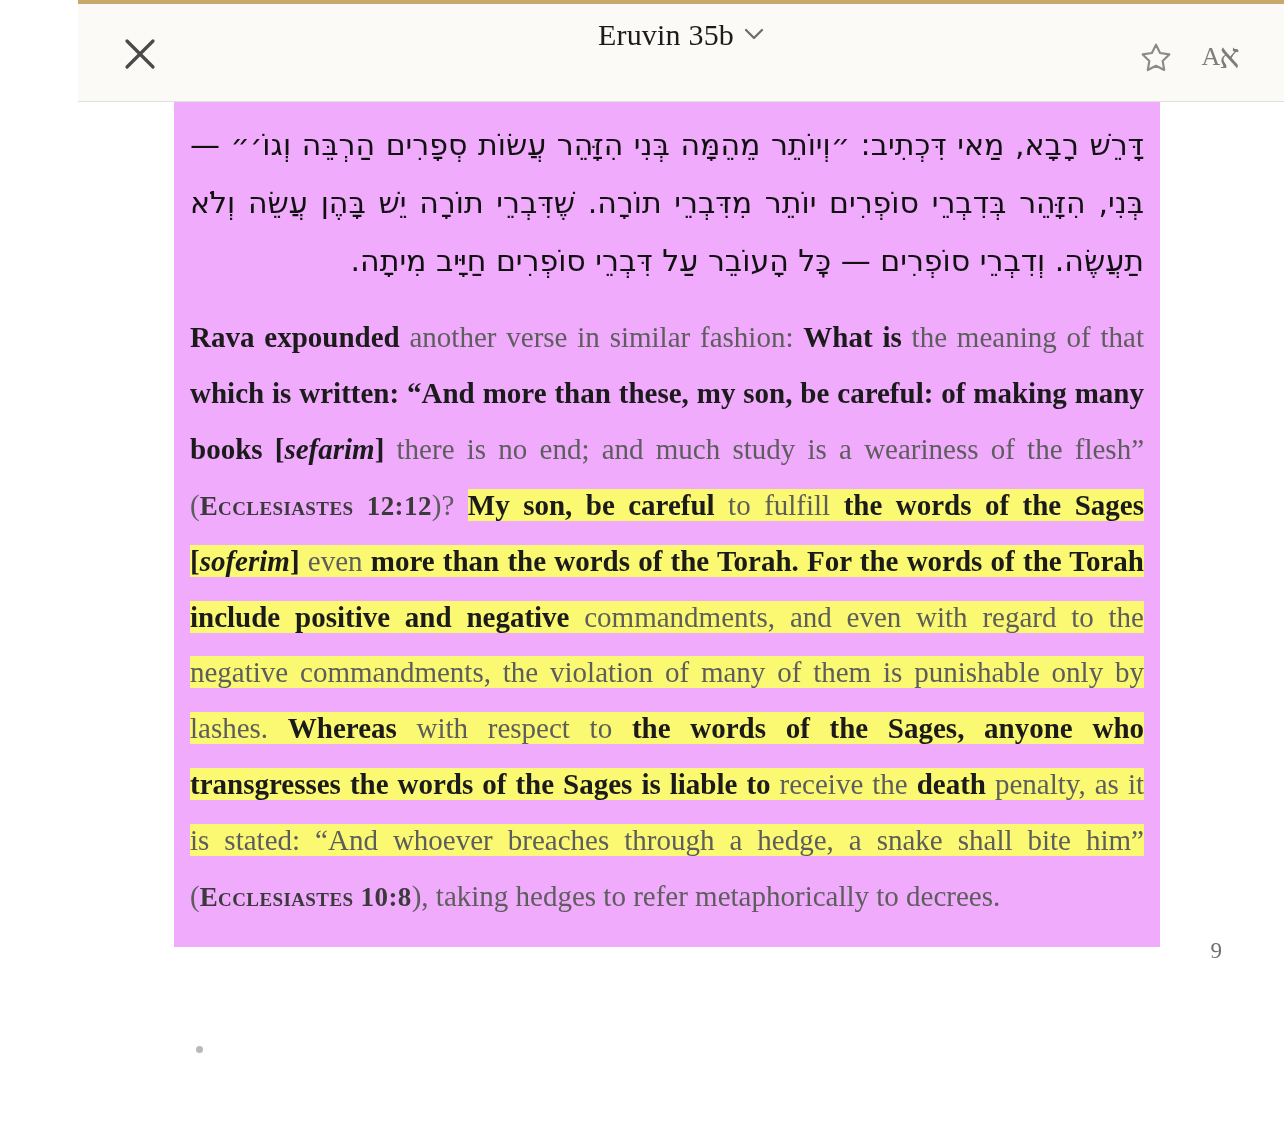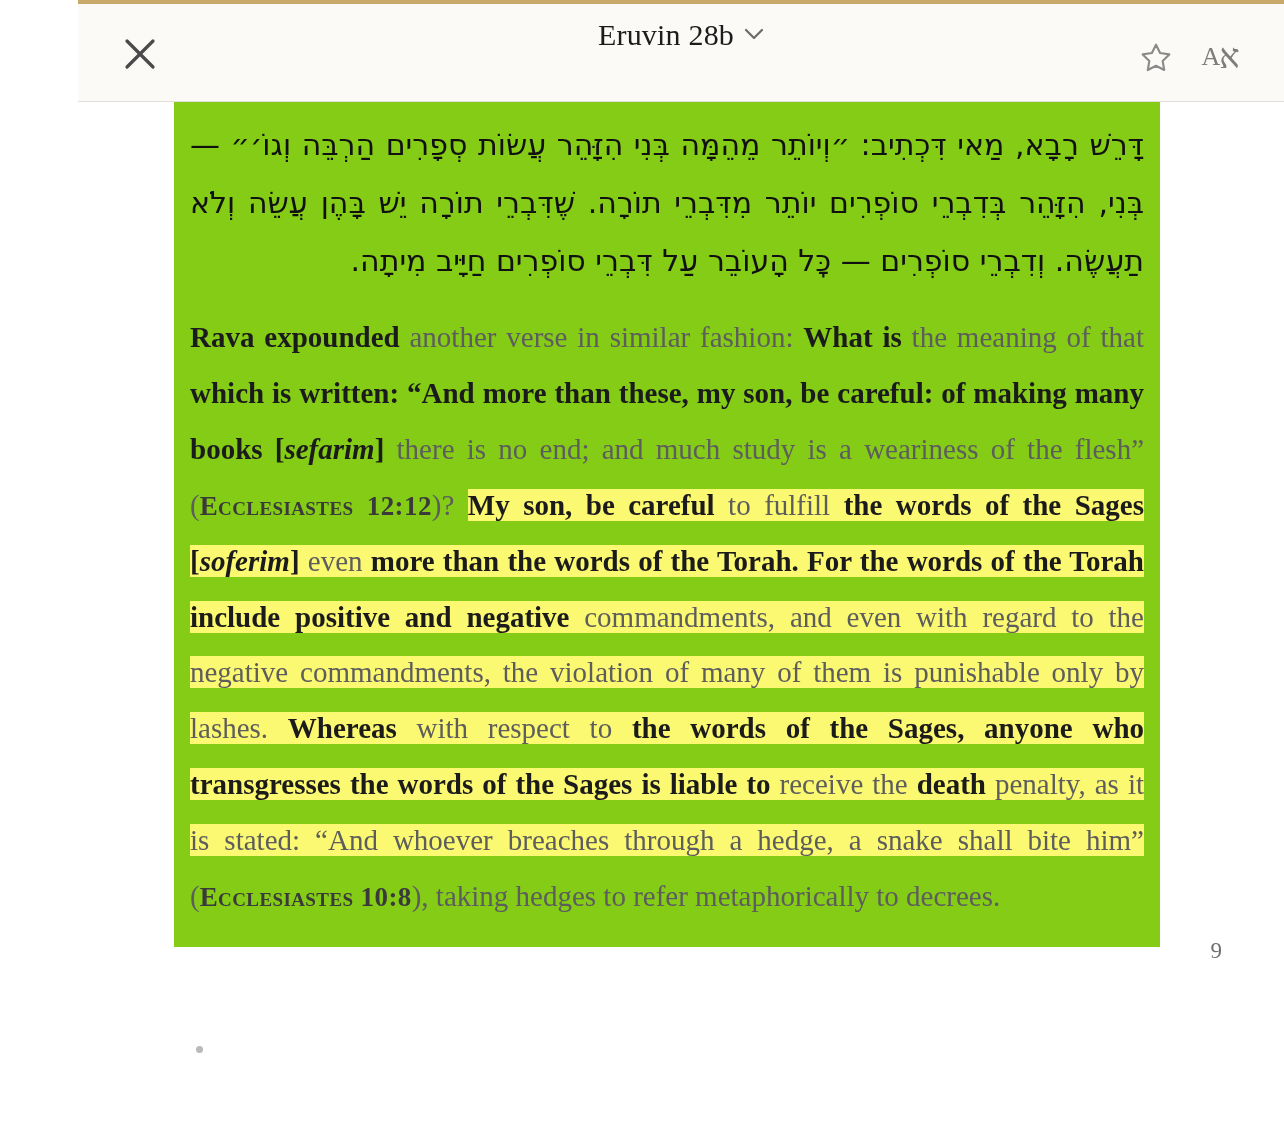--- a/index.html
+++ b/index.html
@@ -118,21 +118,21 @@
     left: 78px; top: 102px;
     width: 1206px; height: 1023px;
     background: #ffffff;
     overflow: hidden;
   }
 
   .text-block {
     position: absolute;
     left: 96px; top: 0;
     width: 986px;
-    background: #84cc16;
+    background: #f0abfc;
     padding: 14px 0 22px 0;
     box-sizing: border-box;
   }
 
   .hebrew {
     direction: rtl;
     text-align: justify;
     font-family: "DejaVu Sans", sans-serif;
     font-size: 30px;
     line-height: 1.93;
@@ -196,21 +196,21 @@
 
     <div class="close-btn">
       <svg width="34" height="34" viewBox="0 0 34 34" aria-hidden="true">
         <line x1="4" y1="4" x2="30" y2="30" stroke="currentColor" stroke-width="3.2" stroke-linecap="round"></line>
         <line x1="30" y1="4" x2="4" y2="30" stroke="currentColor" stroke-width="3.2" stroke-linecap="round"></line>
       </svg>
     </div>
 
     <div class="header-center">
       <div class="book-title-row">
-        <span class="book-title">Eruvin 28b</span>
+        <span class="book-title">Eruvin 35b</span>
         <span class="chevron">
           <svg width="20" height="12" viewBox="0 0 20 12" aria-hidden="true">
             <polyline points="2,2 10,10 18,2" fill="none" stroke="currentColor" stroke-width="2.2" stroke-linecap="round" stroke-linejoin="round"></polyline>
           </svg>
         </span>
       </div>
     </div>
 
     <div class="star-btn">
       <svg width="34" height="34" viewBox="0 0 24 24" aria-hidden="true">

